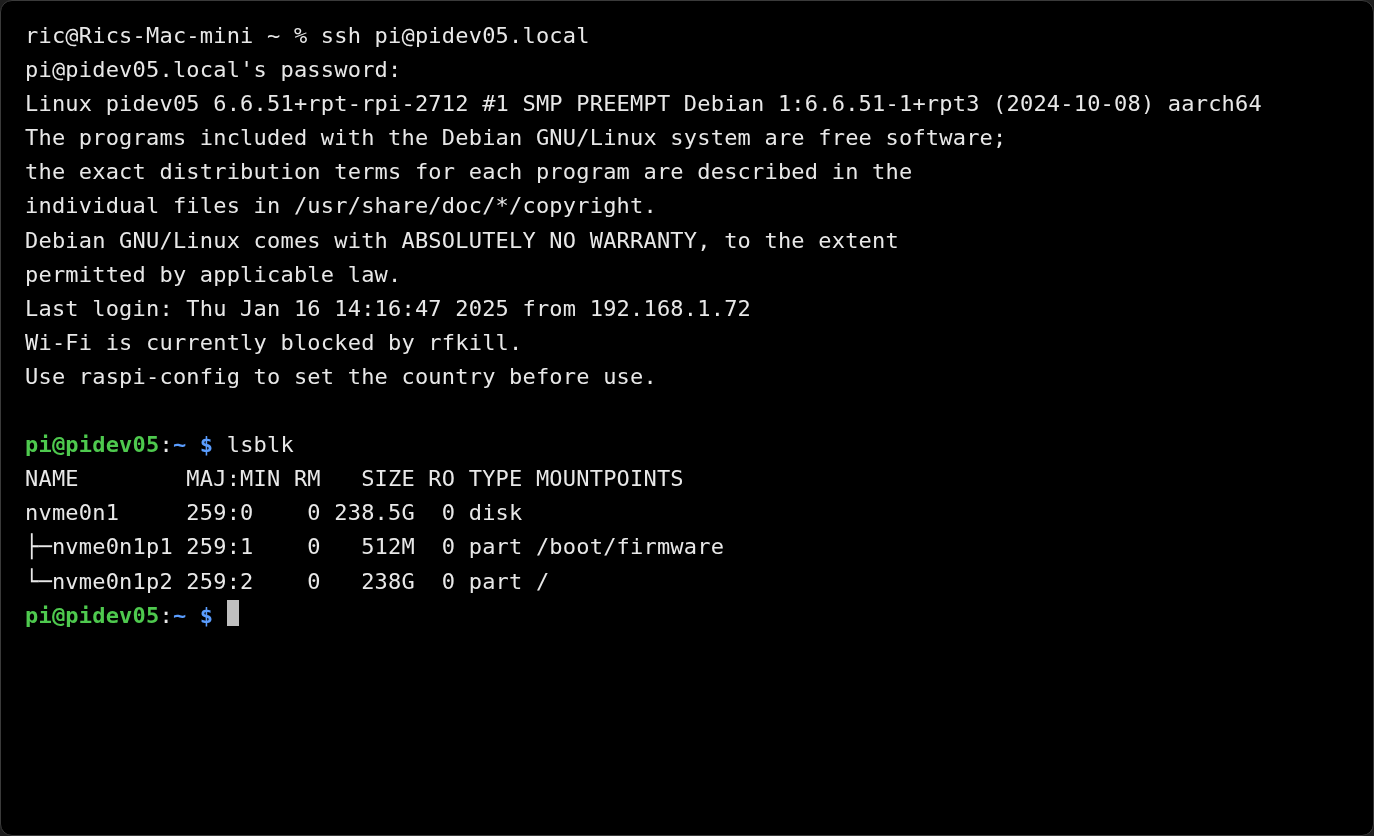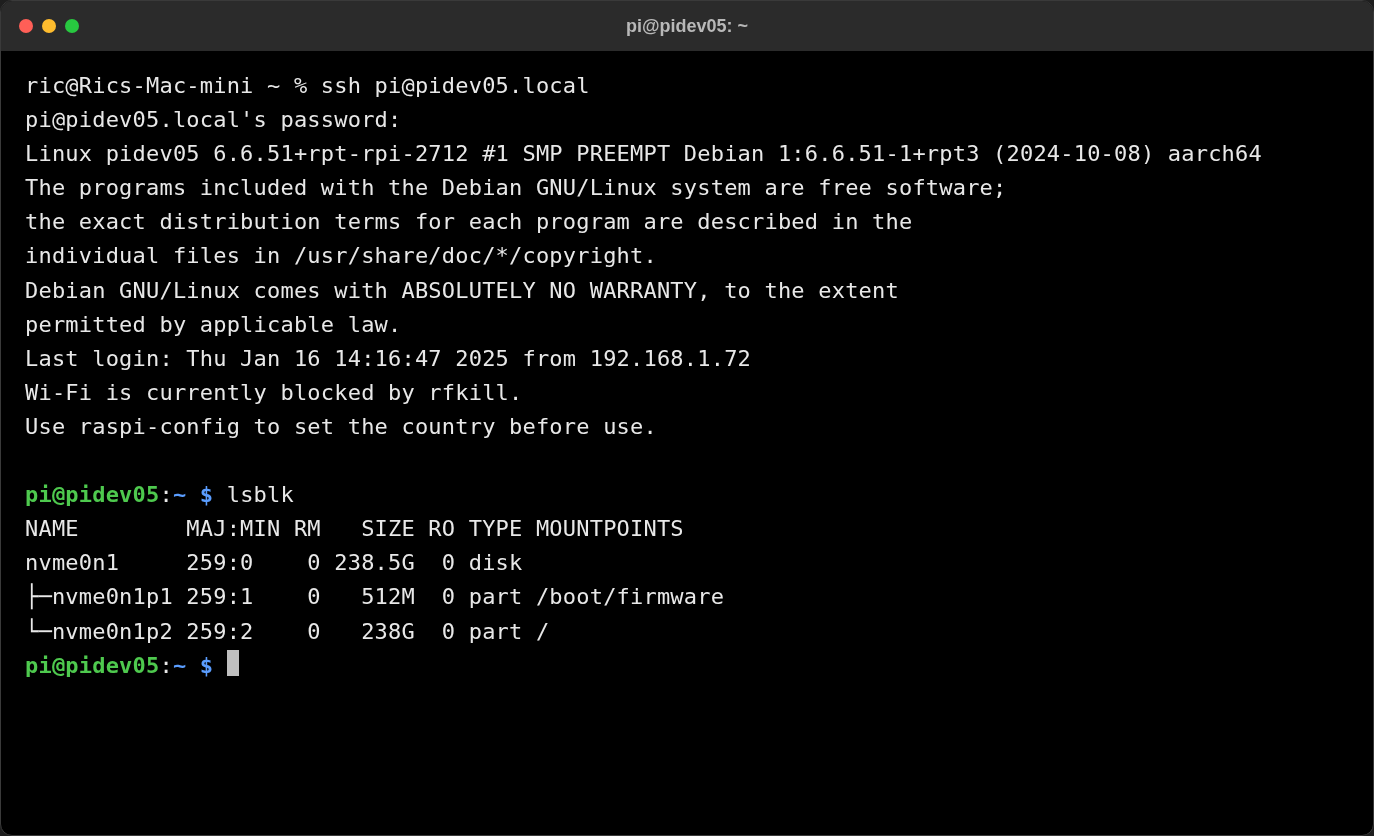--- a/index.html
+++ b/index.html
@@ -71,22 +71,14 @@
       height: 26px;
       background: #bfbfbf;
       vertical-align: text-bottom;
       margin-bottom: 2px;
     }
   </style>
 </head>
 <body>
 
 <div class="window">
-  <div class="titlebar">
-    <div class="traffic-lights">
-      <div class="traffic-light tl-close"></div>
-      <div class="traffic-light tl-min"></div>
-      <div class="traffic-light tl-max"></div>
-    </div>
-    <div class="title">pi@pidev05: ~</div>
-  </div>
   <div class="terminal-body"><span class="line"><span>ric@Rics-Mac-mini ~ % </span><span>ssh pi@pidev05.local</span></span><span class="line">pi@pidev05.local's password:</span><span class="line">Linux pidev05 6.6.51+rpt-rpi-2712 #1 SMP PREEMPT Debian 1:6.6.51-1+rpt3 (2024-10-08) aarch64</span><span class="line"></span><span class="line">The programs included with the Debian GNU/Linux system are free software;</span><span class="line">the exact distribution terms for each program are described in the</span><span class="line">individual files in /usr/share/doc/*/copyright.</span><span class="line"></span><span class="line">Debian GNU/Linux comes with ABSOLUTELY NO WARRANTY, to the extent</span><span class="line">permitted by applicable law.</span><span class="line">Last login: Thu Jan 16 14:16:47 2025 from 192.168.1.72</span><span class="line"></span><span class="line">Wi-Fi is currently blocked by rfkill.</span><span class="line">Use raspi-config to set the country before use.</span><span class="line"> </span><span class="line"><span class="prompt-user">pi@pidev05</span><span>:</span><span class="prompt-path">~ </span><span class="prompt-dollar">$ </span><span>lsblk</span></span><span class="line">NAME        MAJ:MIN RM   SIZE RO TYPE MOUNTPOINTS</span><span class="line">nvme0n1     259:0    0 238.5G  0 disk </span><span class="line">├─nvme0n1p1 259:1    0   512M  0 part /boot/firmware</span><span class="line">└─nvme0n1p2 259:2    0   238G  0 part /</span><span class="line"><span class="prompt-user">pi@pidev05</span><span>:</span><span class="prompt-path">~ </span><span class="prompt-dollar">$ </span><span class="cursor"></span></span></div>
 </div>
 
 </body></html>

